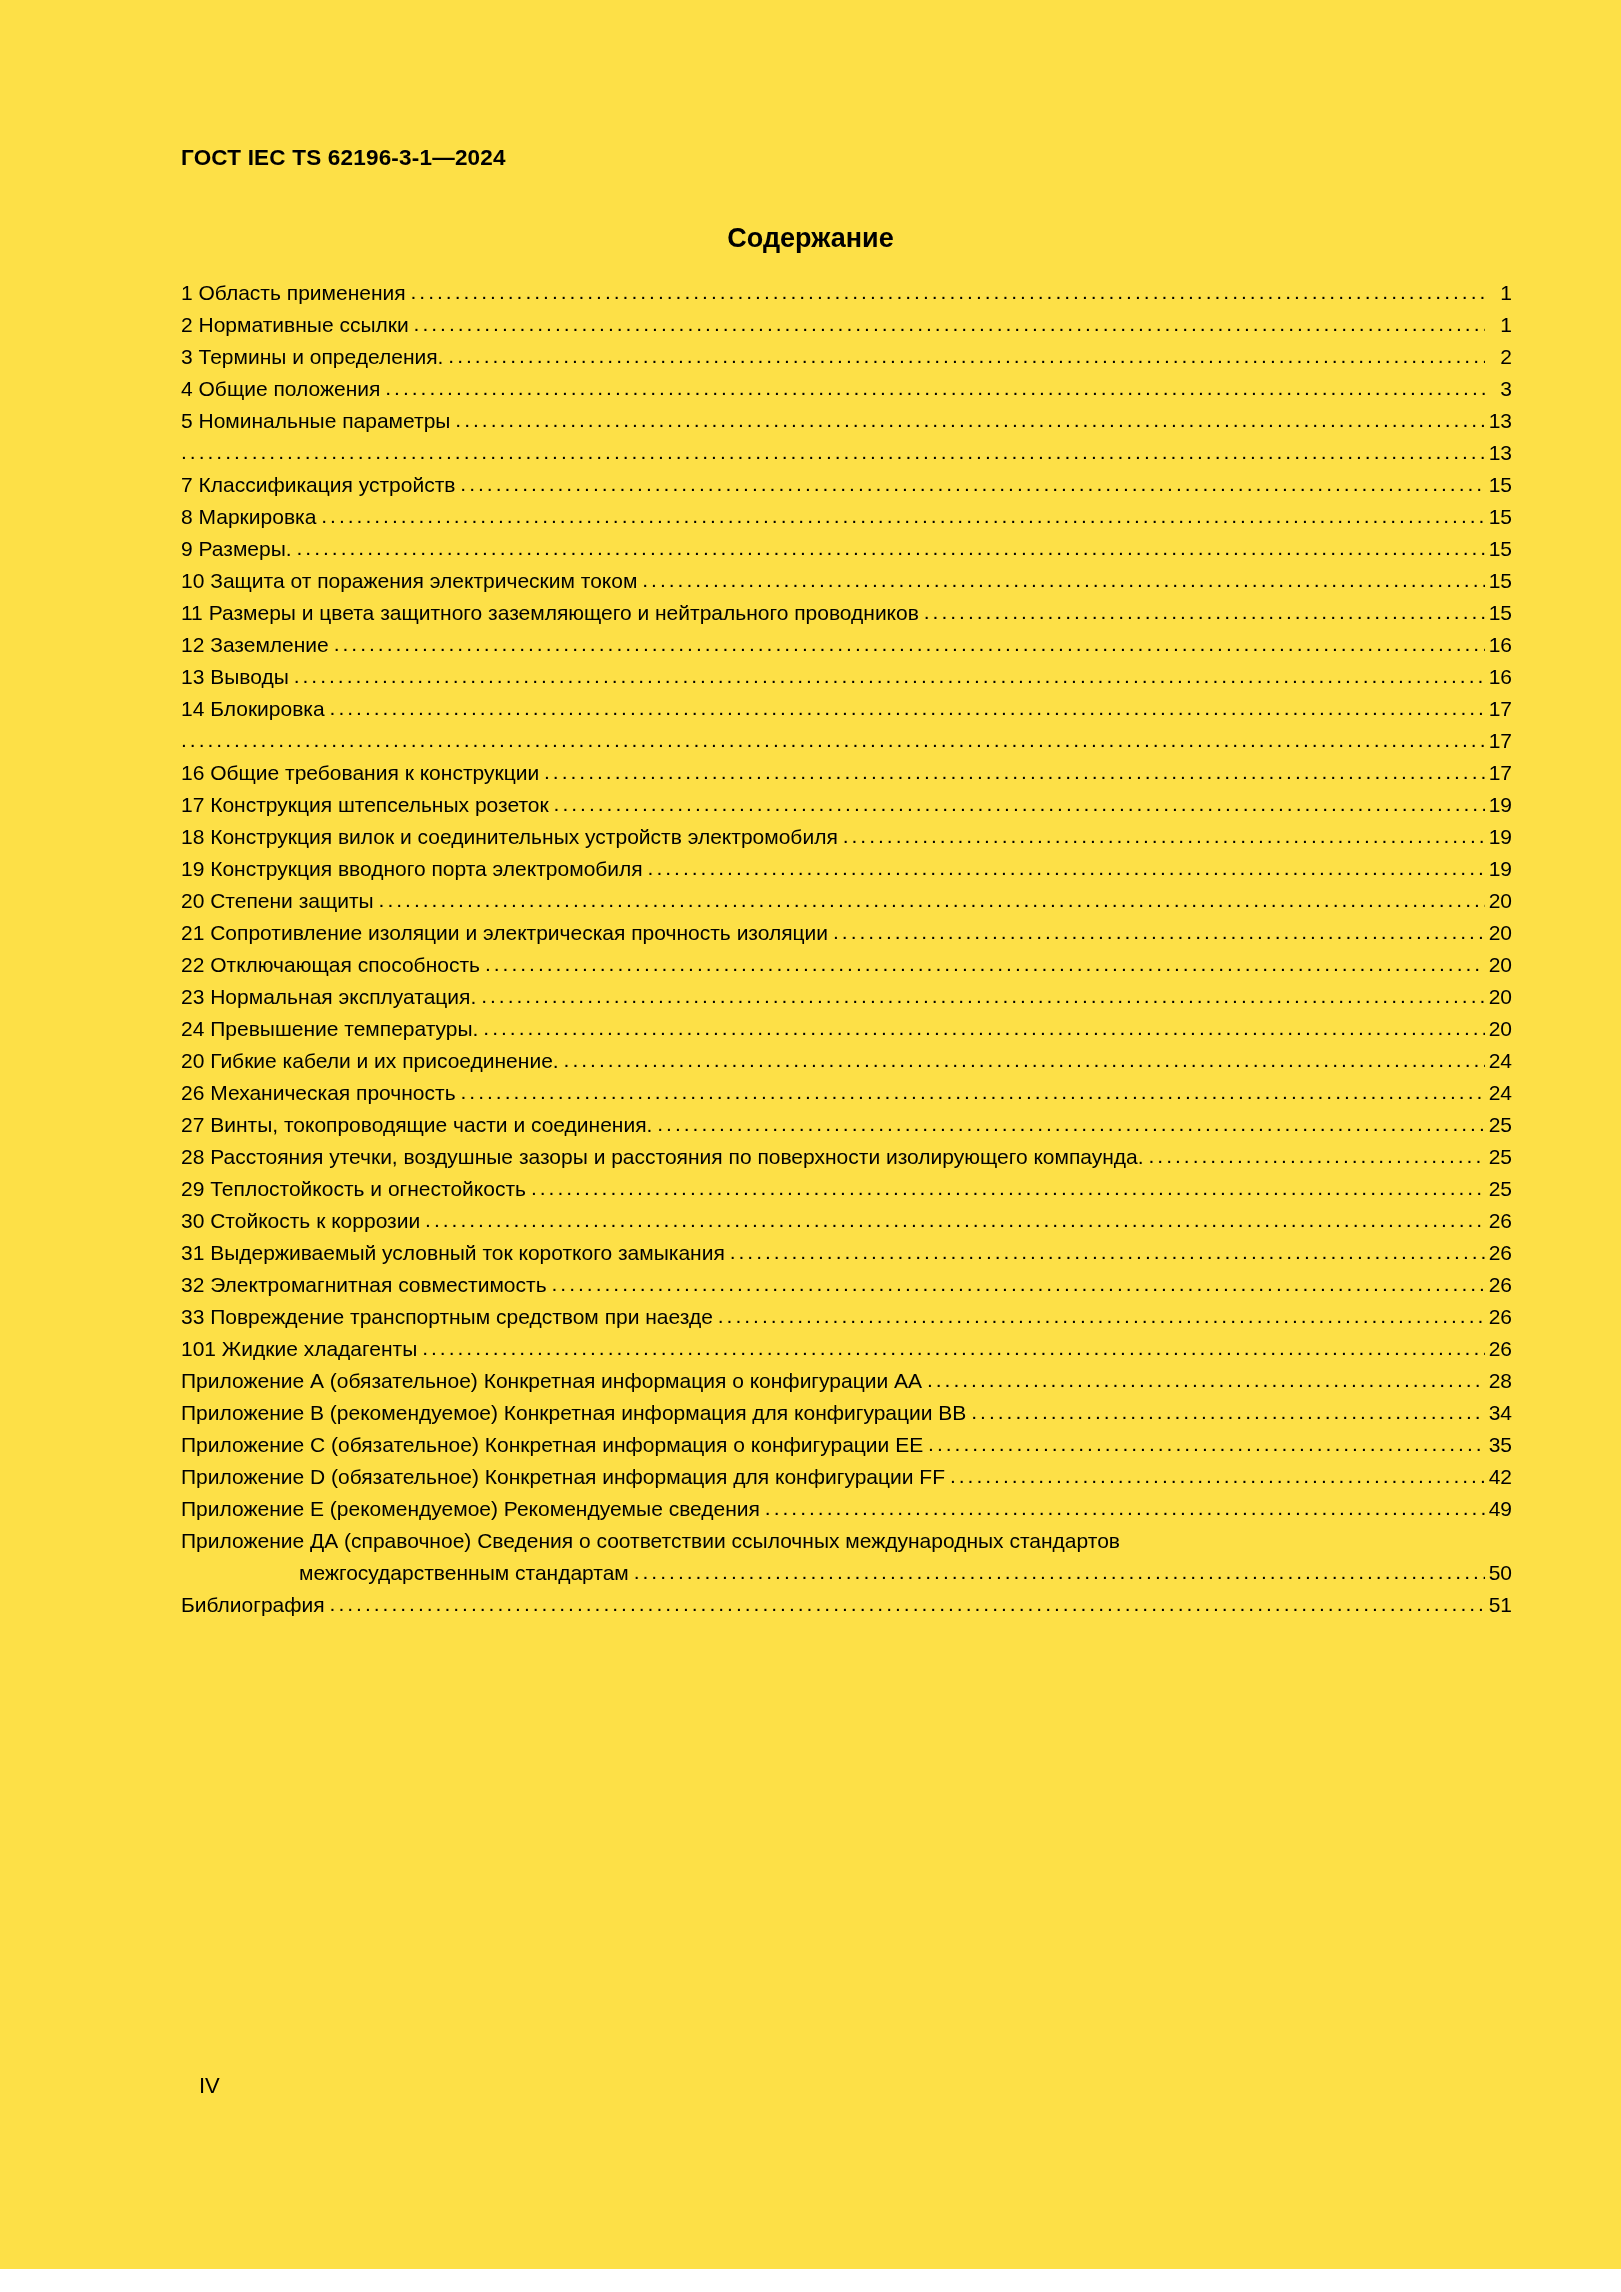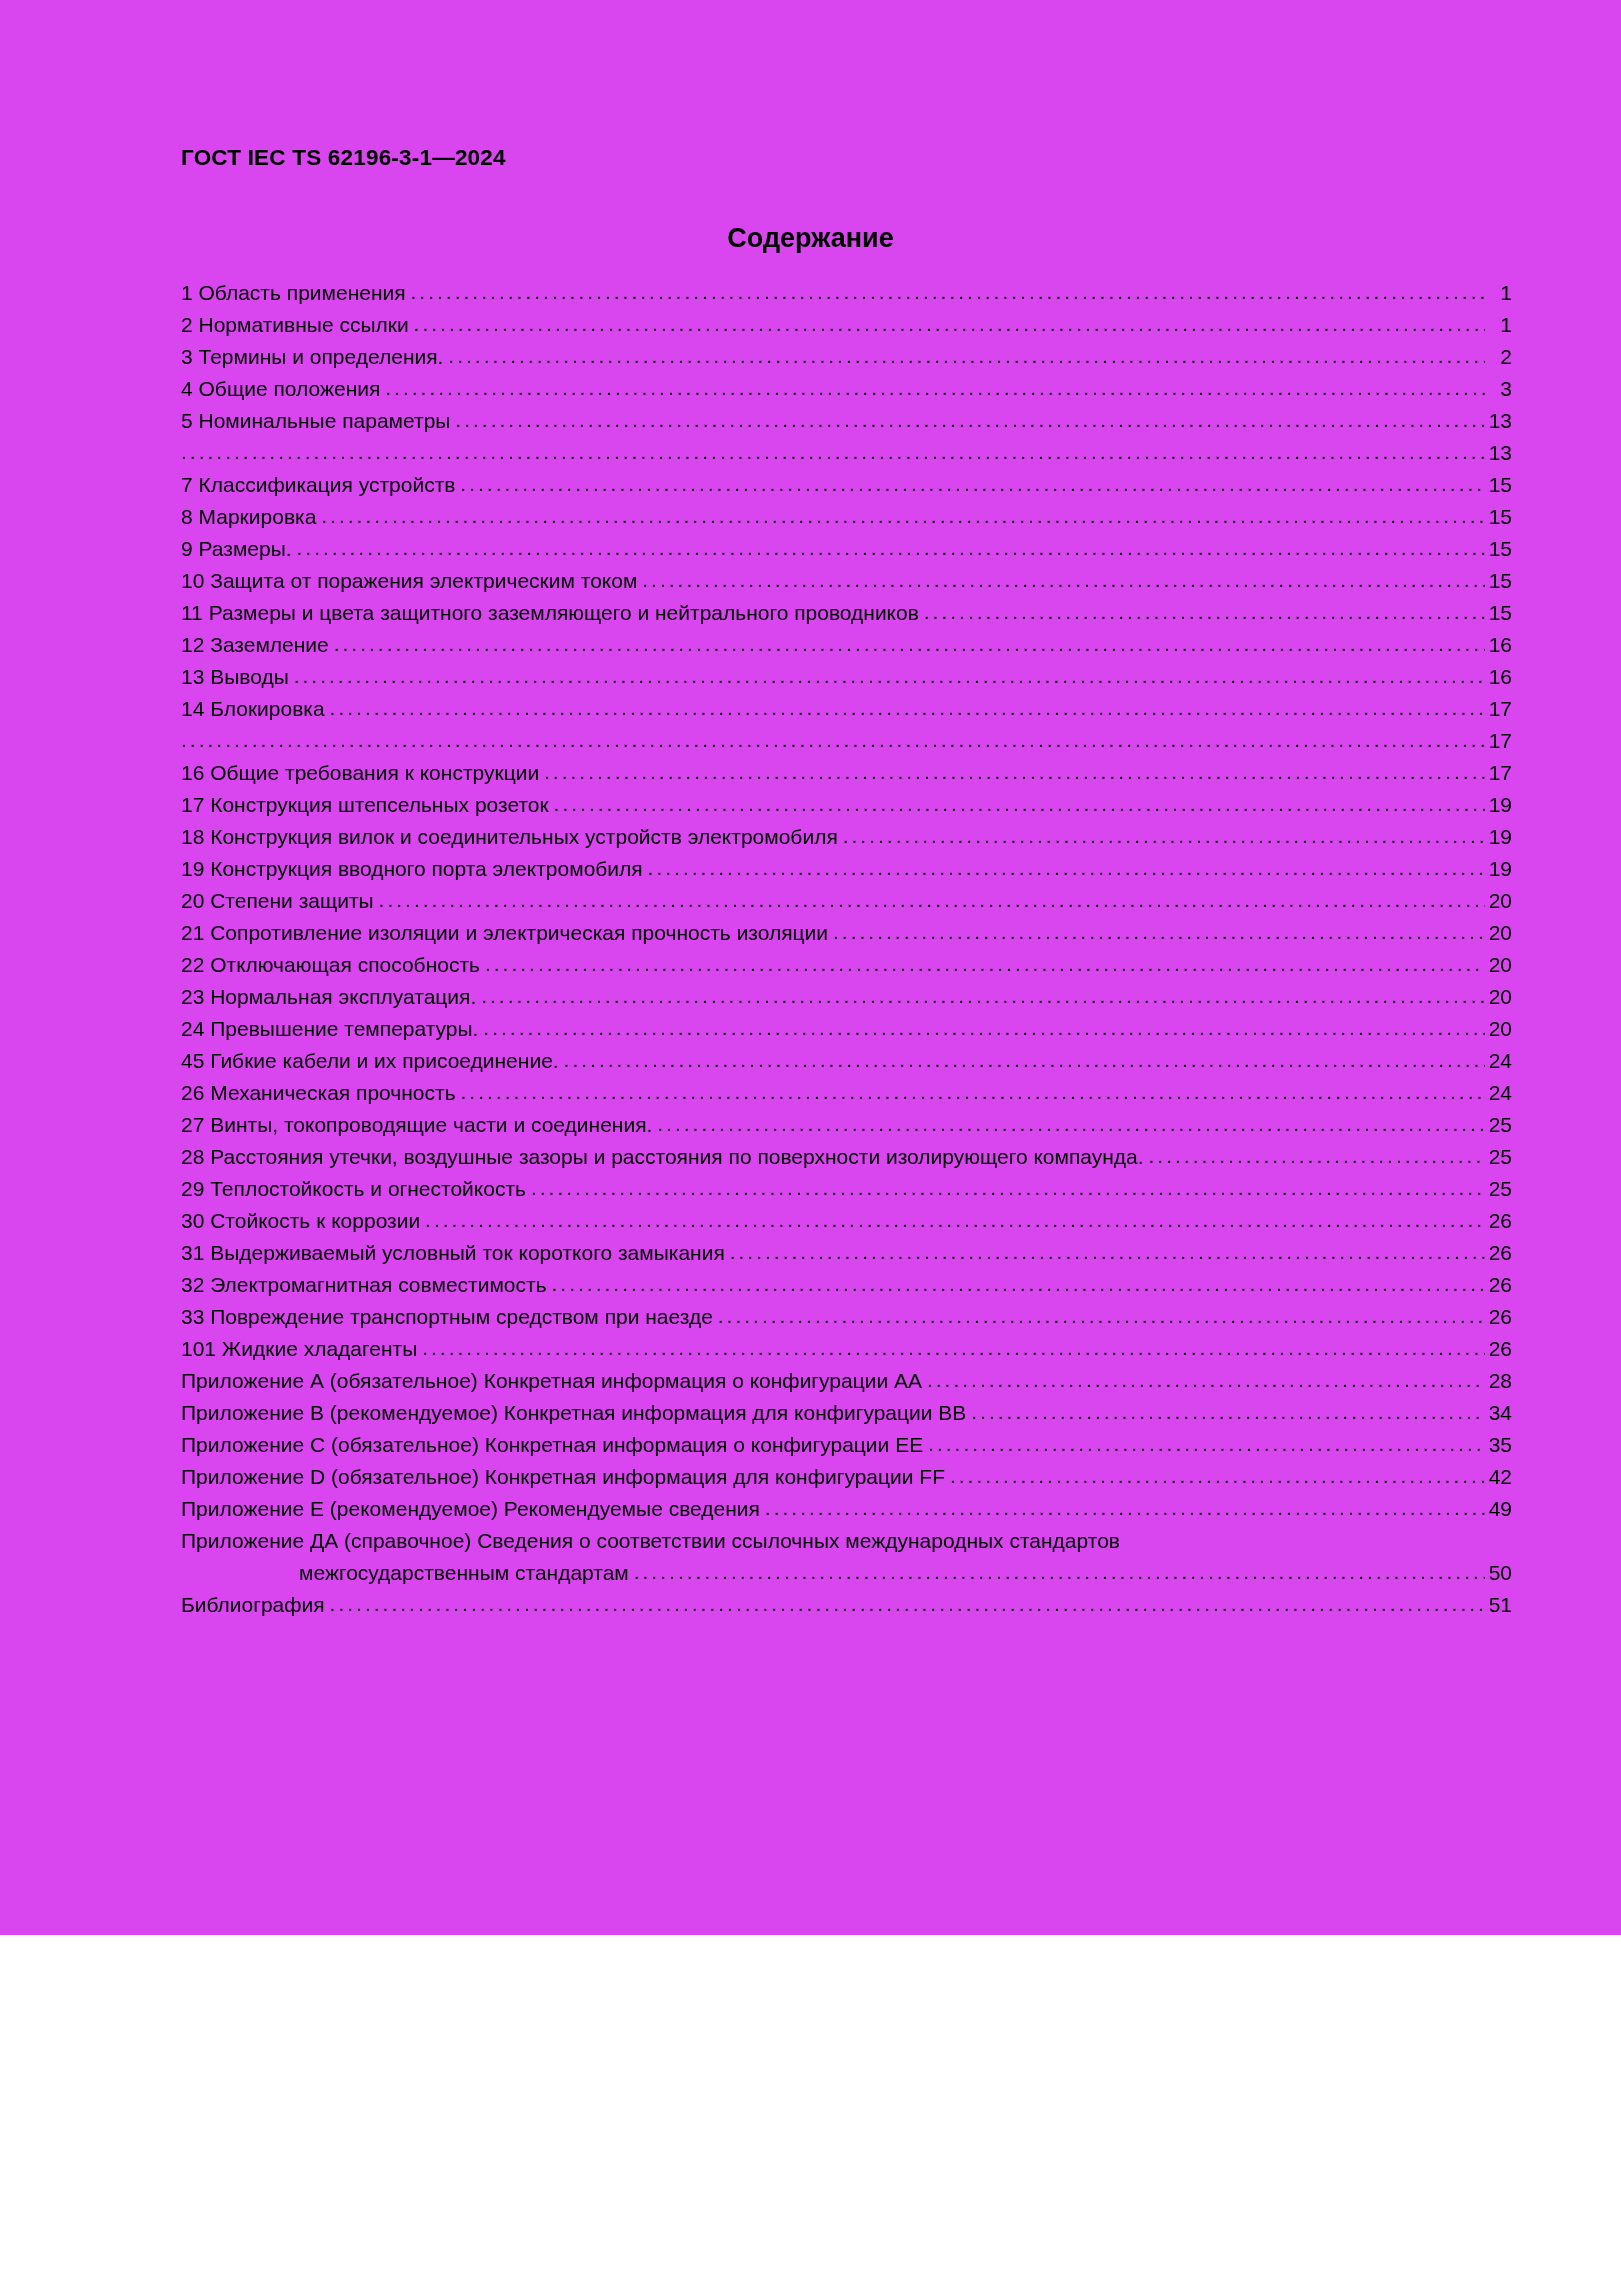--- a/index.html
+++ b/index.html
@@ -7,22 +7,22 @@
     padding: 0;
     background: #ffffff;
   }
   body {
     font-family: "Liberation Sans", sans-serif;
     color: #000000;
   }
   .page {
     position: relative;
     width: 1621px;
-    height: 1935px;
-    background: #d946ef;
+    height: 2269px;
+    background: #fde047;
     overflow: hidden;
     box-sizing: border-box;
   }
   .header {
     position: absolute;
     left: 181px;
     top: 145px;
     font-size: 22.5px;
     font-weight: bold;
     letter-spacing: 0.2px;
@@ -204,21 +204,21 @@
         <span class="toc-label">23 Нормальная эксплуатация.</span>
         <span class="toc-dots">........................................................................................................................................................................................................</span>
         <span class="toc-page">20</span>
       </div>
       <div class="toc-row">
         <span class="toc-label">24 Превышение температуры.</span>
         <span class="toc-dots">........................................................................................................................................................................................................</span>
         <span class="toc-page">20</span>
       </div>
       <div class="toc-row">
-        <span class="toc-label">45 Гибкие кабели и их присоединение.</span>
+        <span class="toc-label">20 Гибкие кабели и их присоединение.</span>
         <span class="toc-dots">........................................................................................................................................................................................................</span>
         <span class="toc-page">24</span>
       </div>
       <div class="toc-row">
         <span class="toc-label">26 Механическая прочность</span>
         <span class="toc-dots">........................................................................................................................................................................................................</span>
         <span class="toc-page">24</span>
       </div>
       <div class="toc-row">
         <span class="toc-label">27 Винты, токопроводящие части и соединения.</span>

